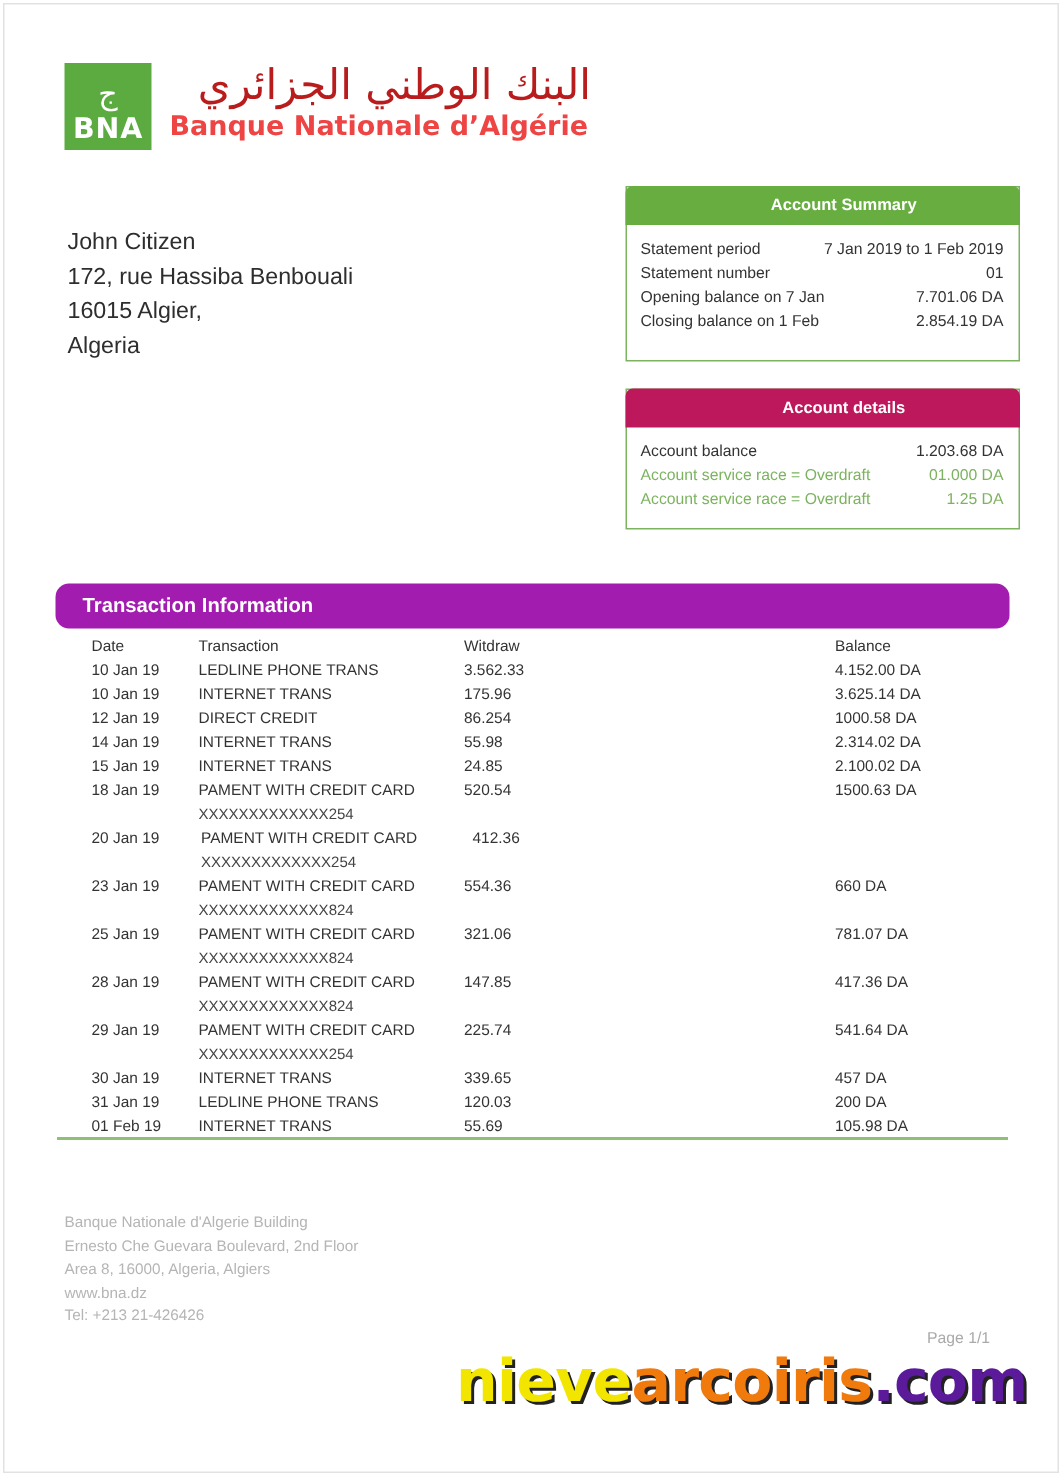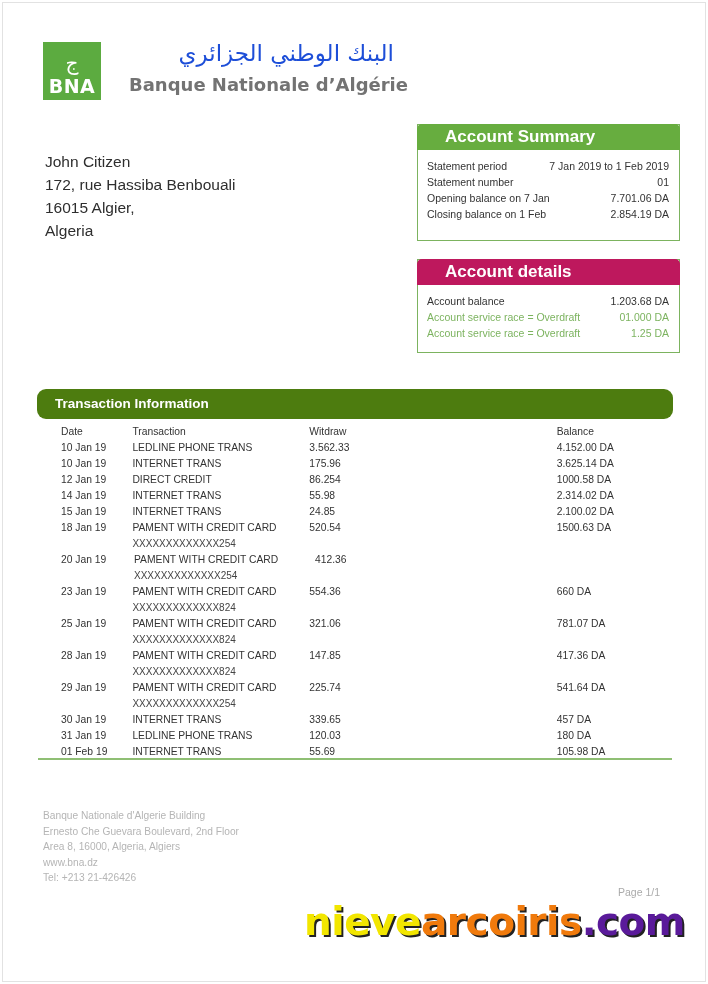--- a/index.html
+++ b/index.html
@@ -1,25 +1,25 @@
 <!DOCTYPE html>
 <html><head>
 <meta charset="utf-8">
 <style>
   html, body { margin:0; padding:0; }
   body { width:708px; height:984px; background:#ffffff; position:relative; overflow:hidden; font-family:"Liberation Sans", sans-serif; color:#333; }
   .page-border { position:absolute; left:2px; top:2px; right:2px; bottom:2px; border:1px solid #e2e2e2; }
   .logo { position:absolute; left:43px; top:42px; width:58px; height:58px; background:#5cab40; color:#fff; display:flex; flex-direction:column; align-items:center; justify-content:flex-end; }
   .logo-mark { font-size:20px; line-height:20px; margin-bottom:2px; }
   .logo-text { font-family:"DejaVu Sans", sans-serif; font-weight:bold; font-size:19px; letter-spacing:0.5px; margin-bottom:3px; }
-  .bank-ar { position:absolute; left:112px; top:40px; font-family:"DejaVu Sans", sans-serif; font-size:23px; color:#1d4ed8; direction:rtl; width:282px; text-align:right; }
-  .bank-fr { position:absolute; left:129px; top:74px; font-family:"DejaVu Sans", sans-serif; font-weight:bold; font-size:18px; color:#737373; }
+  .bank-ar { position:absolute; left:112px; top:40px; font-family:"DejaVu Sans", sans-serif; font-size:28px; color:#b91c1c; direction:rtl; width:282px; text-align:right; }
+  .bank-fr { position:absolute; left:113px; top:74px; font-family:"DejaVu Sans", sans-serif; font-weight:bold; font-size:18px; color:#ef4444; }
   .address { position:absolute; left:45px; top:150px; font-size:15.5px; line-height:23px; color:#2e2e2e; }
   .card { position:absolute; left:417px; width:261px; border:1px solid #7cb35f; background:#fff; }
-  .card-head { background:#67ad3f; color:#fff; font-weight:bold; font-size:17px; height:26px; line-height:26px; padding-left:28px; border-radius:5px 5px 0 0; margin:-1px -1px 0 -1px; }
+  .card-head { background:#67ad3f; color:#fff; font-weight:bold; font-size:11px; height:26px; line-height:26px; padding-left:28px; border-radius:5px 5px 0 0; margin:-1px -1px 0 -1px;text-align:center; }
   .card-body { padding:8px 10px 8px 9px; font-size:10.5px; line-height:16px; }
   .kv { display:flex; justify-content:space-between; color:#333; }
   .kv.green { color:#7cb35f; }
   .tx-head { position:absolute; left:37px; top:389px; width:636px; height:30px; background:#67ad3f; color:#fff; font-weight:bold; font-size:13.5px; line-height:30px; padding-left:18px; border-radius:9px; box-sizing:border-box; }
   .tx-table { position:absolute; left:44px; top:424px; width:630px; font-size:10.3px; color:#333; }
   .row { display:flex; line-height:16px;padding-left:17px; }
   .c-date { width:73px; }
   .c-tx { width:181px; }
   .c-wd { width:253px; }
   .c-bal { width:120px; }
@@ -81,21 +81,21 @@
         <span>Account service race = Overdraft</span>
         <span>01.000 DA</span>
       </div>
     <div class="kv green">
         <span>Account service race = Overdraft</span>
         <span>1.25 DA</span>
       </div>
   </div>
 </div>
 
-<div class="tx-head" style="background: #4d7c0f;">Transaction Information</div>
+<div class="tx-head" style="background: #a21caf;">Transaction Information</div>
 
 <div class="tx-table" id="tx-table">
   <div class="row">
     <span class="c-date">Date</span>
     <span class="c-tx">Transaction</span>
     <span class="c-wd">Witdraw</span>
     <span class="c-bal">Balance</span>
   </div>
 <div class="row">
       <span class="c-date">10 Jan  19</span>
@@ -183,21 +183,21 @@
     <div class="row">
       <span class="c-date">30 Jan 19</span>
       <span class="c-tx">INTERNET TRANS</span>
       <span class="c-wd">339.65</span>
       <span class="c-bal">457 DA</span>
     </div>
     <div class="row">
       <span class="c-date">31 Jan 19</span>
       <span class="c-tx">LEDLINE PHONE TRANS</span>
       <span class="c-wd">120.03</span>
-      <span class="c-bal">180 DA</span>
+      <span class="c-bal">200 DA</span>
     </div>
     <div class="row">
       <span class="c-date">01 Feb 19</span>
       <span class="c-tx">INTERNET TRANS</span>
       <span class="c-wd">55.69</span>
       <span class="c-bal">105.98 DA</span>
     </div>
   </div>
 
 <div class="tx-rule"></div>

